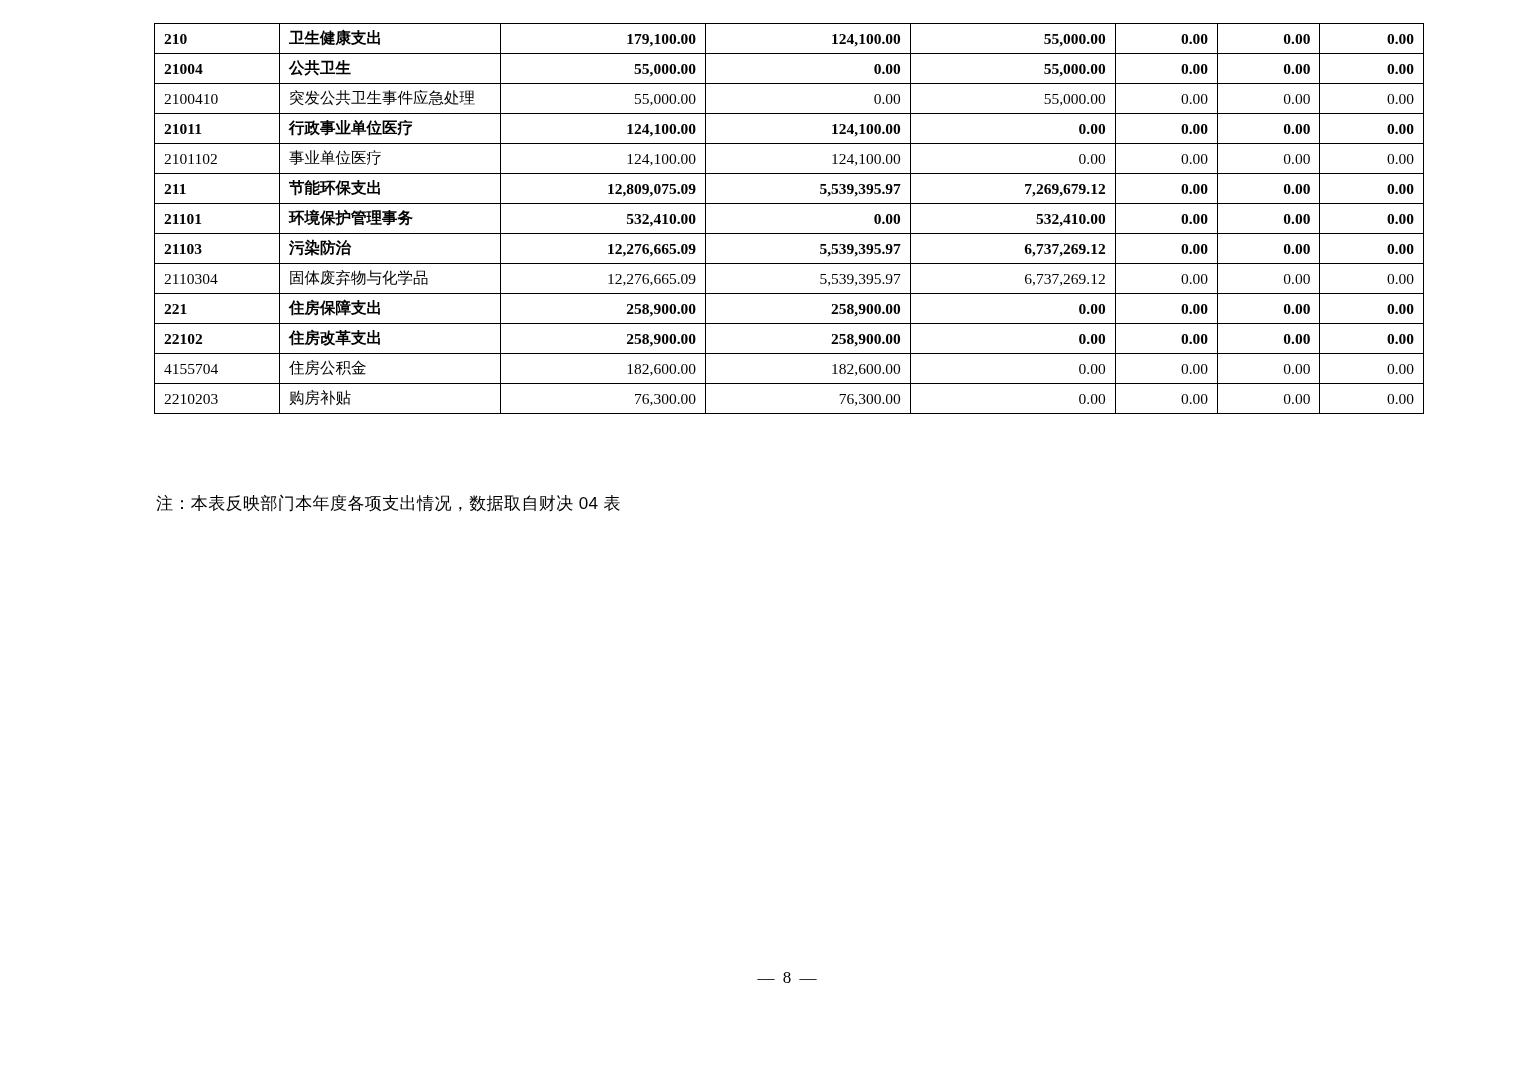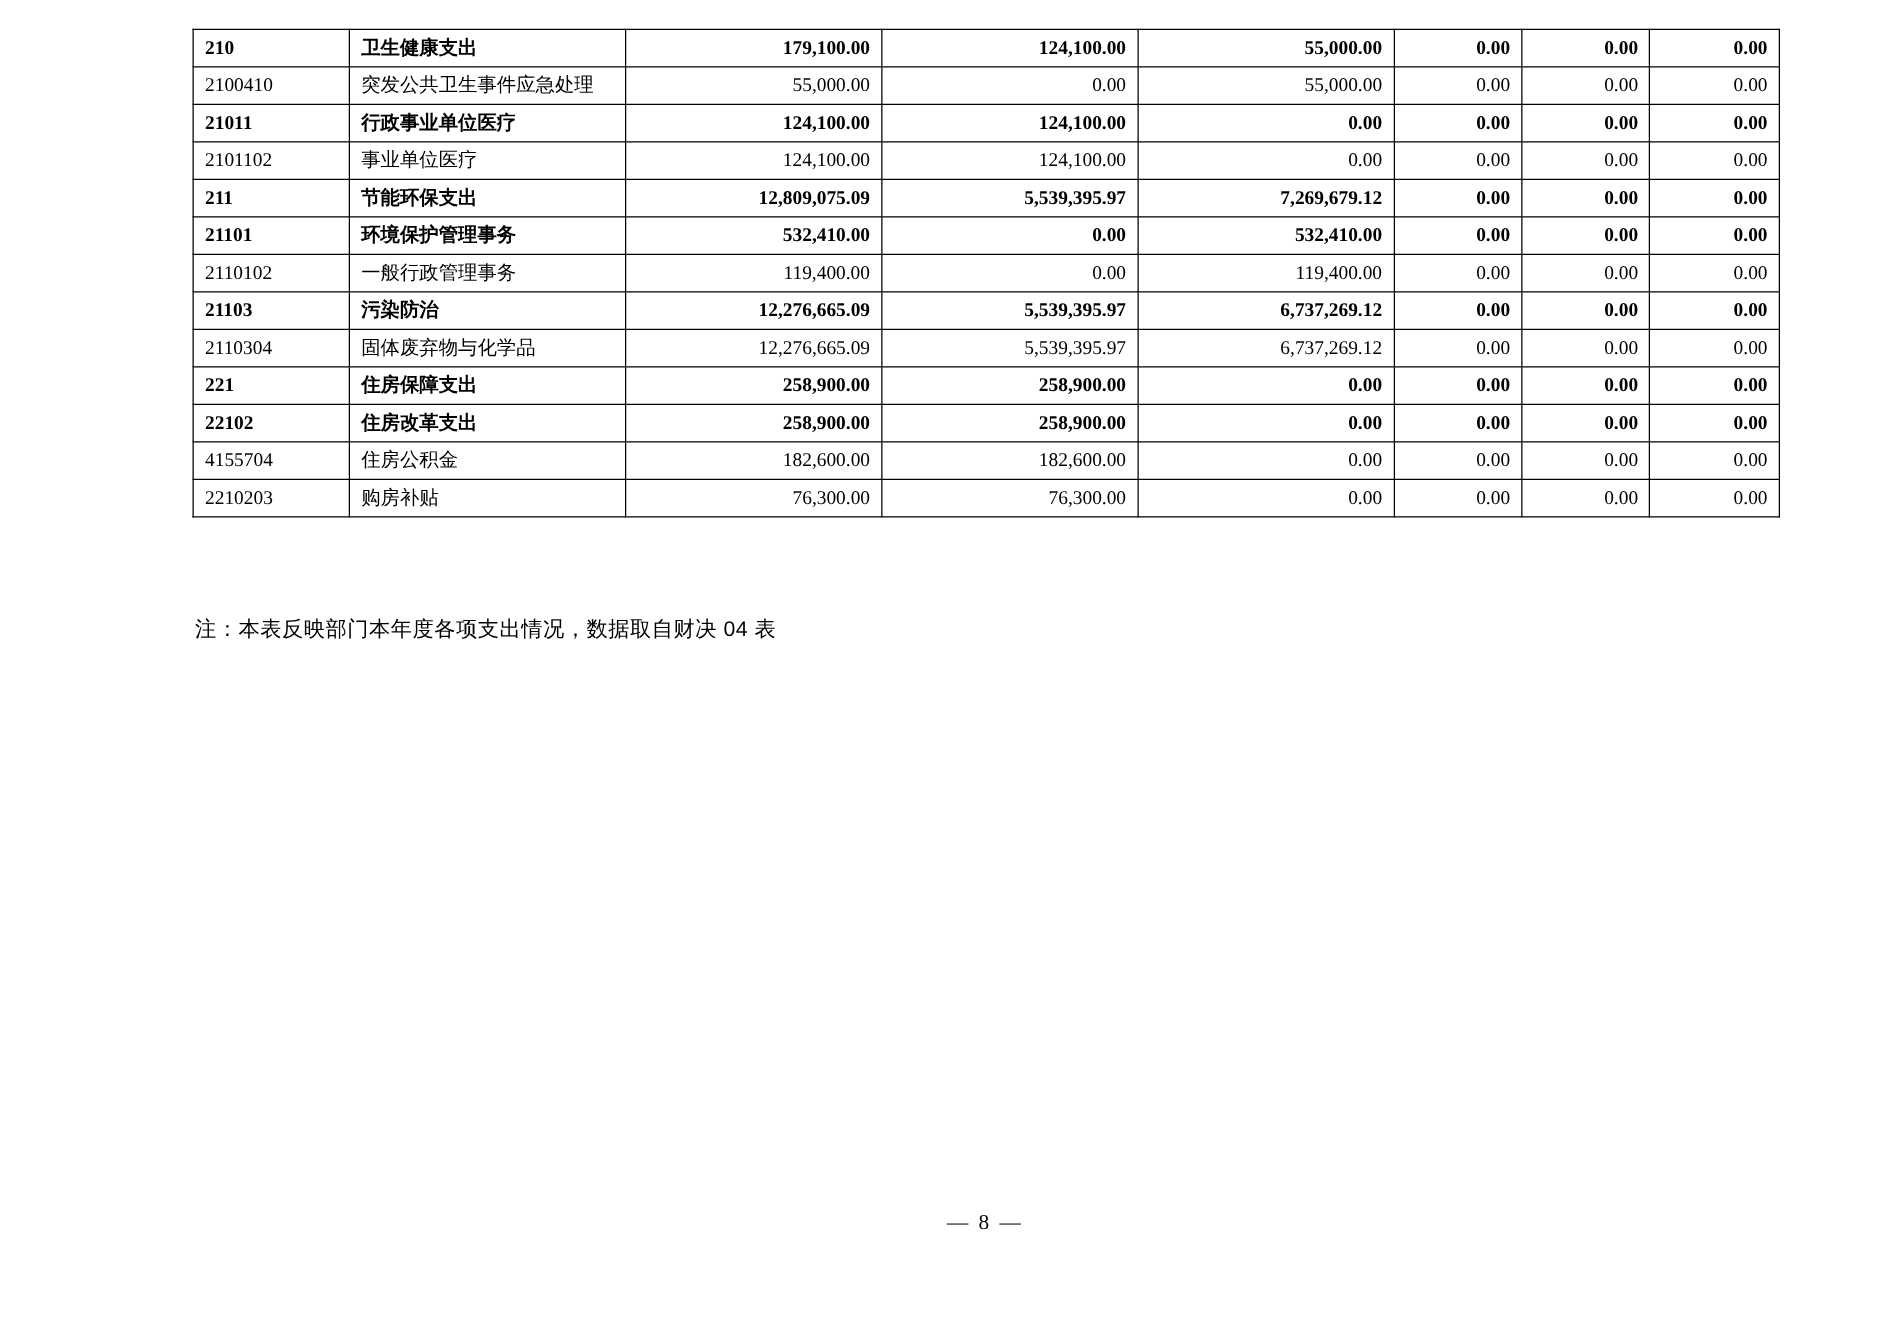--- a/index.html
+++ b/index.html
@@ -95,20 +95,30 @@
           <tr class="bold">
             <td class="c-code">210</td>
             <td class="c-name indent-1">卫生健康支出</td>
             <td class="c-num">179,100.00</td>
             <td class="c-num">124,100.00</td>
             <td class="c-num">55,000.00</td>
             <td class="c-num">0.00</td>
             <td class="c-num">0.00</td>
             <td class="c-num">0.00</td>
           </tr>
+          <tr class="bold">
+            <td class="c-code">21004</td>
+            <td class="c-name indent-2">公共卫生</td>
+            <td class="c-num">55,000.00</td>
+            <td class="c-num">0.00</td>
+            <td class="c-num">55,000.00</td>
+            <td class="c-num">0.00</td>
+            <td class="c-num">0.00</td>
+            <td class="c-num">0.00</td>
+          </tr>
           <tr>
             <td class="c-code">2100410</td>
             <td class="c-name indent-2">突发公共卫生事件应急处理</td>
             <td class="c-num">55,000.00</td>
             <td class="c-num">0.00</td>
             <td class="c-num">55,000.00</td>
             <td class="c-num">0.00</td>
             <td class="c-num">0.00</td>
             <td class="c-num">0.00</td>
           </tr>
@@ -145,30 +155,20 @@
           <tr class="bold">
             <td class="c-code">21101</td>
             <td class="c-name indent-2">环境保护管理事务</td>
             <td class="c-num">532,410.00</td>
             <td class="c-num">0.00</td>
             <td class="c-num">532,410.00</td>
             <td class="c-num">0.00</td>
             <td class="c-num">0.00</td>
             <td class="c-num">0.00</td>
           </tr>
-          <tr>
-            <td class="c-code">2110102</td>
-            <td class="c-name indent-3">一般行政管理事务</td>
-            <td class="c-num">119,400.00</td>
-            <td class="c-num">0.00</td>
-            <td class="c-num">119,400.00</td>
-            <td class="c-num">0.00</td>
-            <td class="c-num">0.00</td>
-            <td class="c-num">0.00</td>
-          </tr>
           <tr class="bold">
             <td class="c-code">21103</td>
             <td class="c-name indent-2">污染防治</td>
             <td class="c-num">12,276,665.09</td>
             <td class="c-num">5,539,395.97</td>
             <td class="c-num">6,737,269.12</td>
             <td class="c-num">0.00</td>
             <td class="c-num">0.00</td>
             <td class="c-num">0.00</td>
           </tr>

